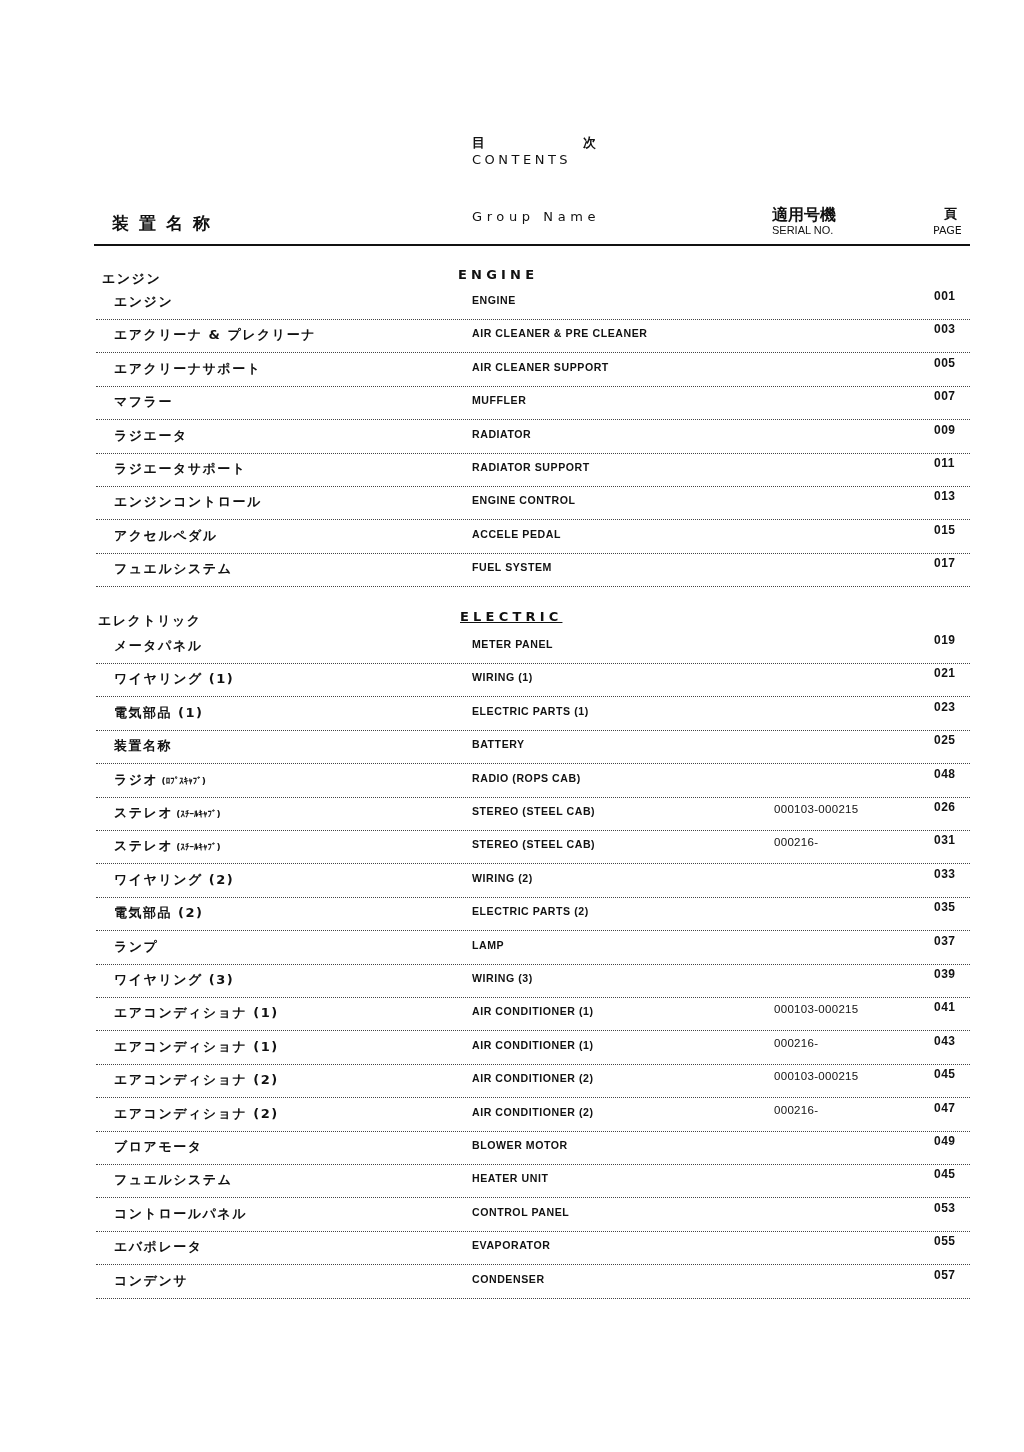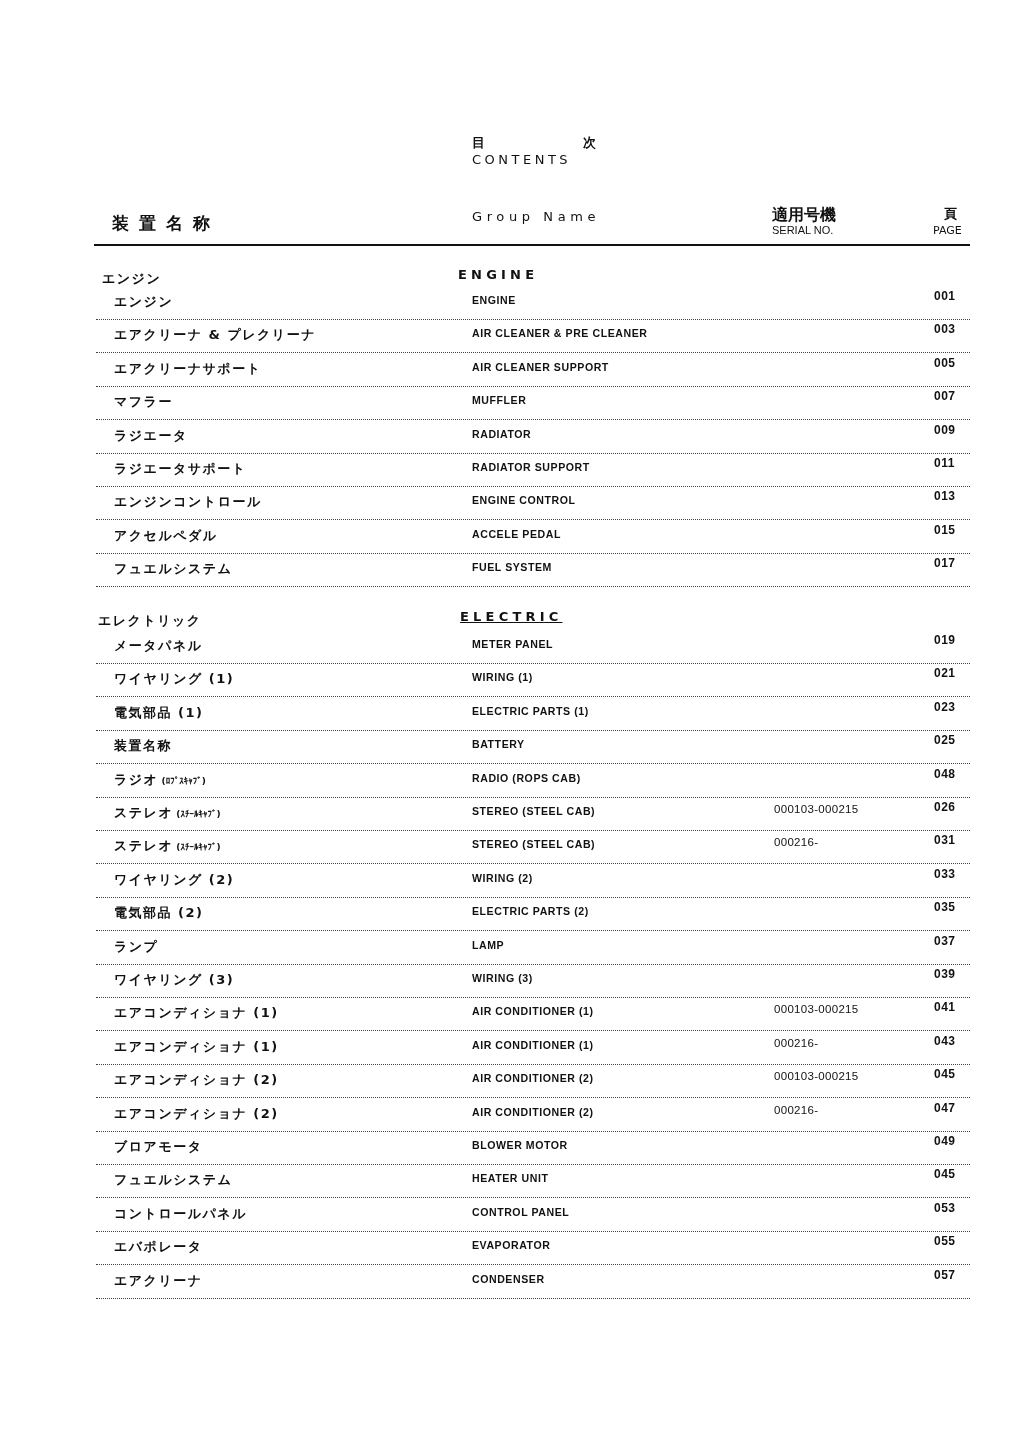--- a/index.html
+++ b/index.html
@@ -219,18 +219,18 @@
       <span class="page">053</span>
       <span class="rule"></span>
     </div>
     <div class="row" style="top: 1232.2px;">
       <span class="jp">エバポレータ</span>
       <span class="en">EVAPORATOR</span>
       <span class="page">055</span>
       <span class="rule"></span>
     </div>
     <div class="row" style="top: 1265.6px;">
-      <span class="jp">エアクリーナ</span>
+      <span class="jp">コンデンサ</span>
       <span class="en">CONDENSER</span>
       <span class="page">057</span>
       <span class="rule"></span>
     </div>
   </div>
 
 </body></html>

